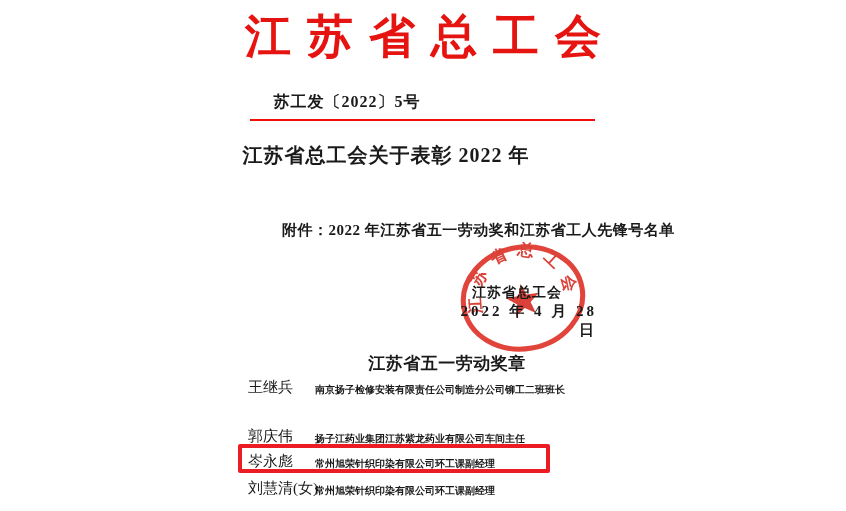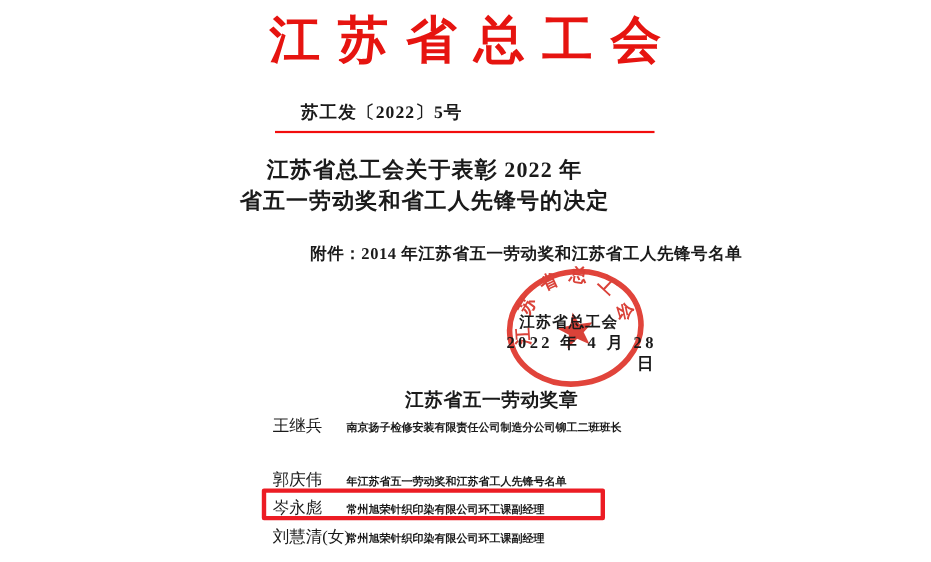--- a/index.html
+++ b/index.html
@@ -100,24 +100,23 @@
 <div>
 
   <div class="abs masthead">江苏省总工会</div>
 
   <div class="abs doc-number">苏工发〔2022〕5号</div>
 
   <div class="abs red-rule"></div>
 
   <div class="abs main-title">
     <div>江苏省总工会关于表彰 2022 年</div>
-    <div>省五一劳动奖和省工人先锋号的决定</div>
   </div>
 
-  <div class="abs attachment">附件：2014 年江苏省五一劳动奖和江苏省工人先锋号名单</div>
+  <div class="abs attachment">附件：2022 年江苏省五一劳动奖和江苏省工人先锋号名单</div>
 
   <svg class="abs seal" viewBox="0 0 128 108" xmlns="http://www.w3.org/2000/svg">
     <ellipse cx="64" cy="54" rx="59" ry="50" fill="none" stroke="#dd2b20" stroke-width="5"></ellipse>
     <polygon fill="#d5281e" points="64,40 68.1,51.3 80.2,51.7 70.7,59.2 74,70.8 64,64 54,70.8 57.3,59.2 47.8,51.7 59.9,51.3"></polygon>
     <path id="sealArc" d="M 27.6 75 A 42 42 0 1 1 100.4 75" fill="none"></path>
     <text>
       <textPath href="#sealArc" startOffset="14">江苏省总工会</textPath>
     </text>
   </svg>
 
@@ -127,21 +126,21 @@
 
   <div class="abs section-heading">江苏省五一劳动奖章</div>
 
   <div class="row" style="top:378px">
     <div class="name">王继兵</div>
     <div class="desc">南京扬子检修安装有限责任公司制造分公司铆工二班班长</div>
   </div>
 
   <div class="row" style="top:427px">
     <div class="name">郭庆伟</div>
-    <div class="desc">年江苏省五一劳动奖和江苏省工人先锋号名单</div>
+    <div class="desc">扬子江药业集团江苏紫龙药业有限公司车间主任</div>
   </div>
 
   <div class="row" style="top:452px">
     <div class="name">岑永彪</div>
     <div class="desc">常州旭荣针织印染有限公司环工课副经理</div>
   </div>
 
   <div class="abs highlight-box"></div>
 
   <div class="row" style="top:479px">

